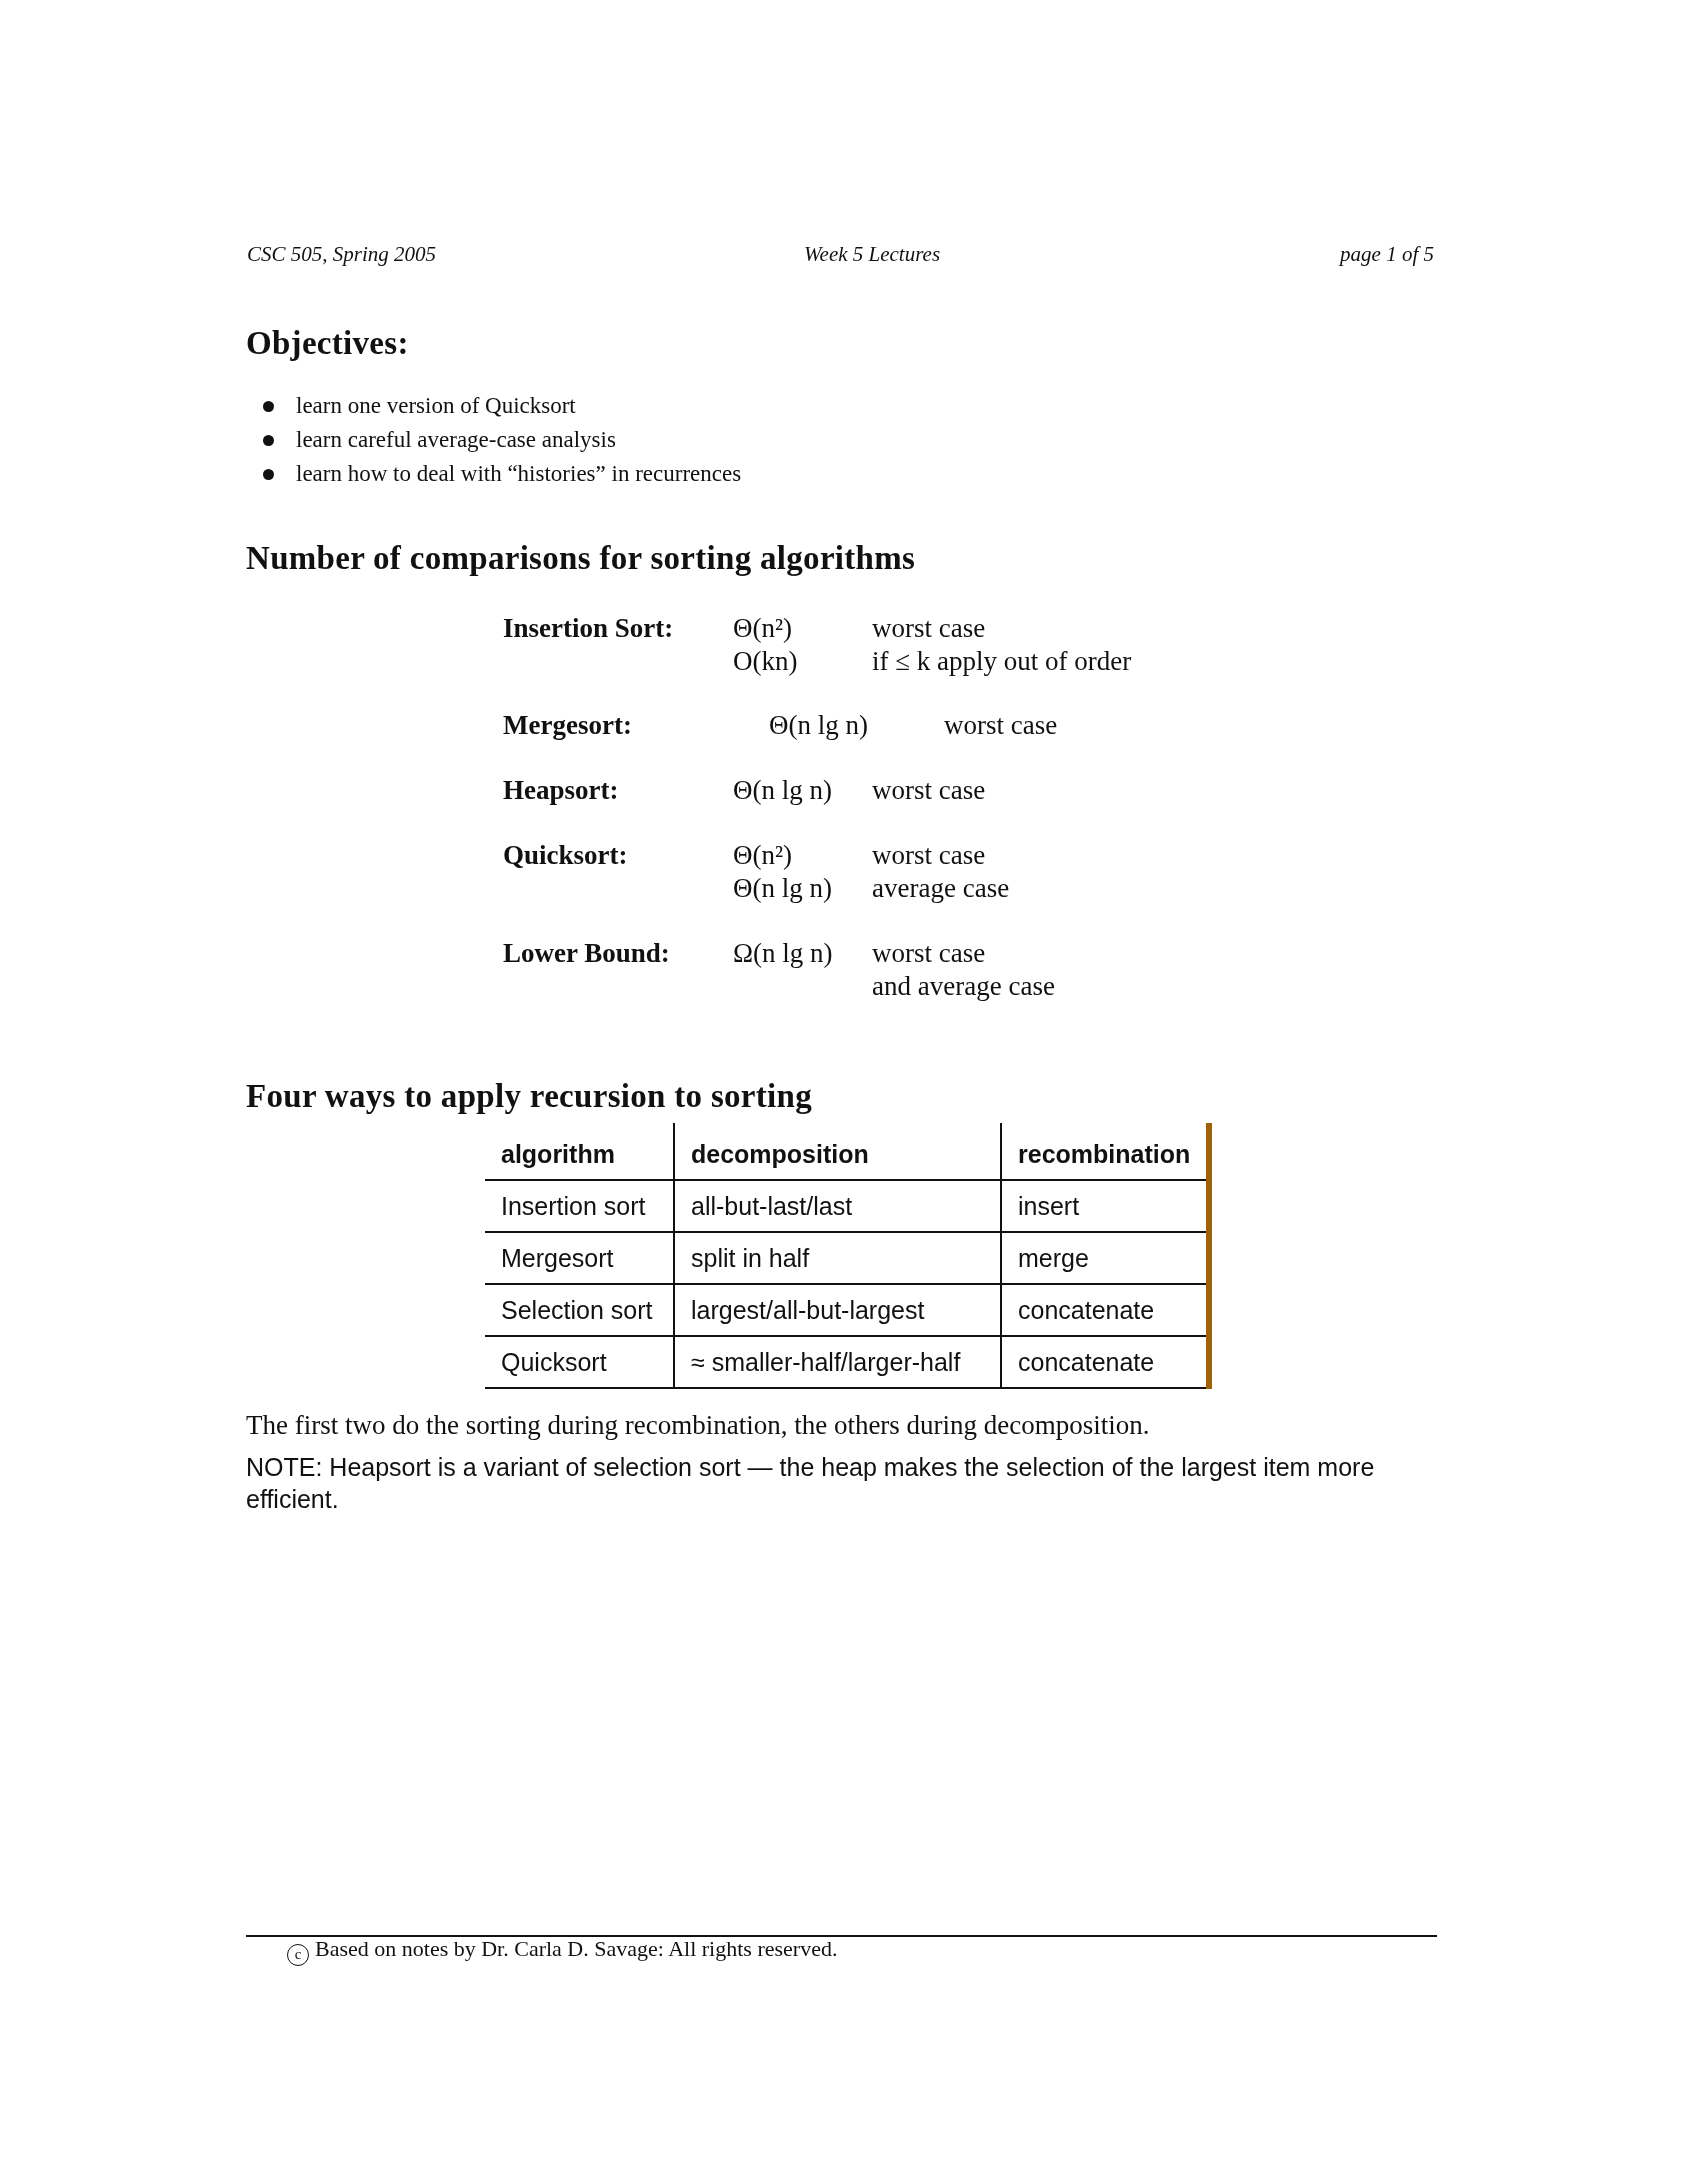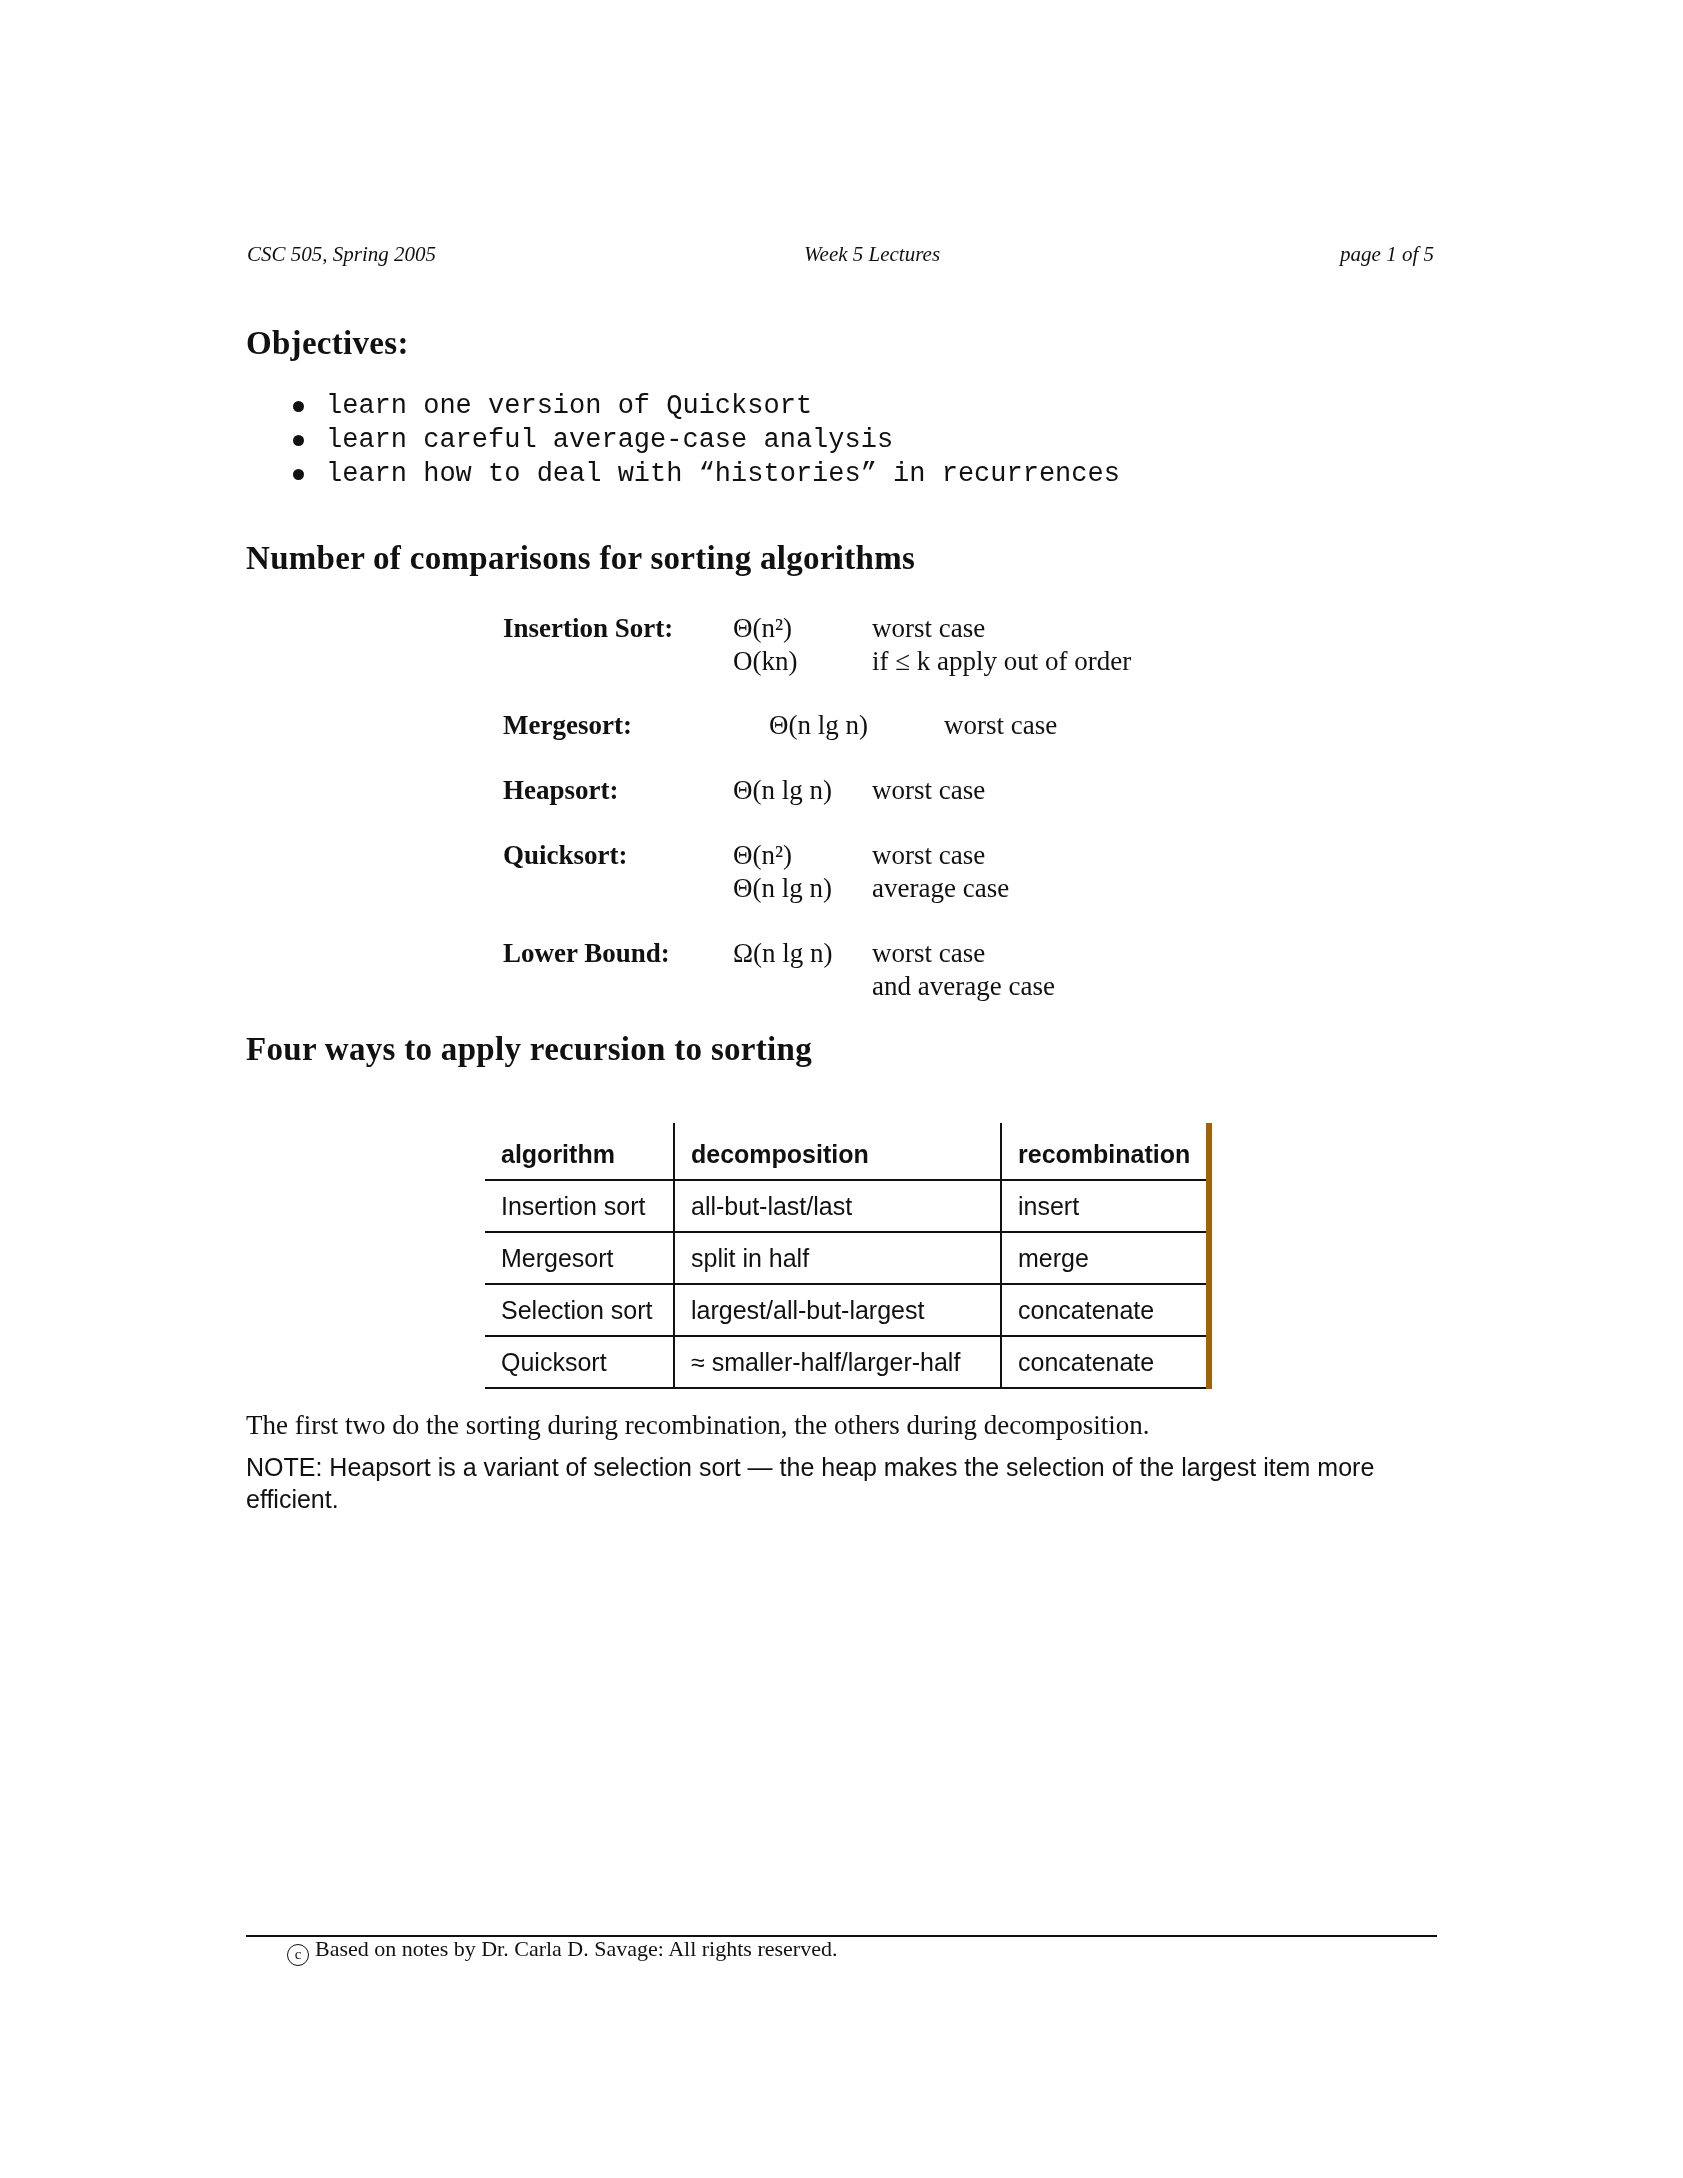--- a/index.html
+++ b/index.html
@@ -5,21 +5,21 @@
   html, body { margin: 0; padding: 0; background: #ffffff; }
   body { width: 1683px; height: 2178px; position: relative; overflow: hidden; color: #111; }
   .abs { position: absolute; white-space: nowrap; }
 
   .hdr { font-family: "Liberation Serif", serif; font-style: italic; font-size: 21px; top: 242px; }
   .hdr.left { left: 247px; }
   .hdr.center { left: 804px; }
   .hdr.right { right: 249px; }
 
   .h1 { font-family: "Liberation Serif", serif; font-weight: bold; font-size: 33px; left: 246px; letter-spacing: 0.3px; }
-  .bullets { left: 281px; top: 389px; font-family: Liberation Mono, monospace; font-size: 27px; line-height: 34px; }
+  .bullets { left: 251px; top: 389px; font-family: Liberation Serif, serif; font-size: 23px; line-height: 34px; }
   .bullets .bi { display: flex; align-items: center; }
   .bullets .dot { width: 11px; height: 11px; border-radius: 50%; background: #111; margin: 0 22px 0 12px; }
 
   .cmp { font-family: "Liberation Serif", serif; font-size: 27px; }
   .cmp .row { position: absolute; left: 503px; display: flex; }
   .cmp .name { width: 230px; font-weight: bold; }
   .cmp .bounds { width: 139px; }
   .cmp .cases { }
   .cmp .line { height: 33px; line-height: 33px; }
 
@@ -109,21 +109,21 @@
     <div class="bounds">
         <div class="line">Ω(n lg n)</div>
       </div>
     <div class="cases">
         <div class="line">worst case</div>
         <div class="line">and average case</div>
       </div>
   </div>
 </div>
 
-<div class="abs h1" style="top:1031px;text-align:right;">Four ways to apply recursion to sorting</div>
+<div class="abs h1" style="top:1078px;text-align:right;">Four ways to apply recursion to sorting</div>
 <table class="rec">
   <tbody>
       <tr>
     <th style="width:156px;">algorithm</th>
     <th style="width:293px;">decomposition</th>
     <th style="width:170px;">recombination</th>
   </tr>
   <tr>
     <td>Insertion sort</td>
     <td>all-but-last/last</td>

